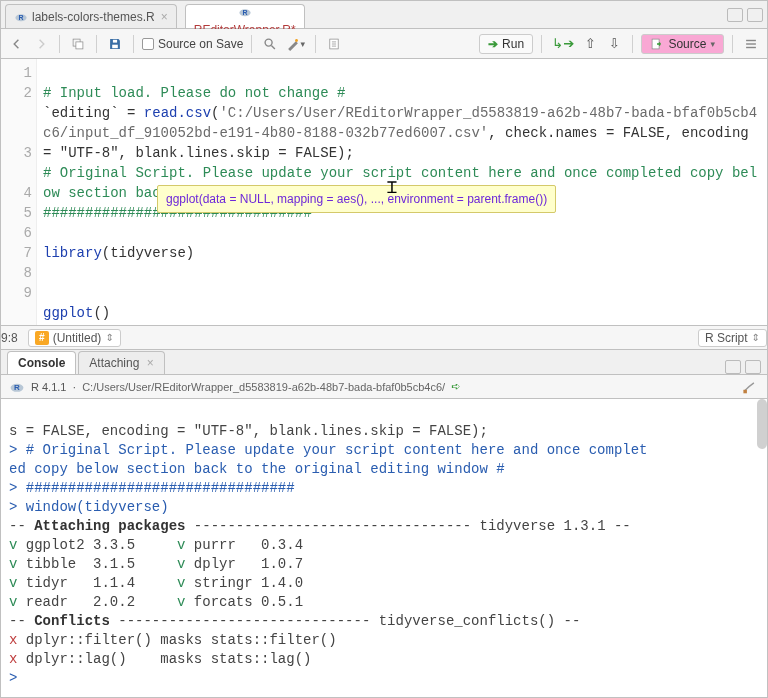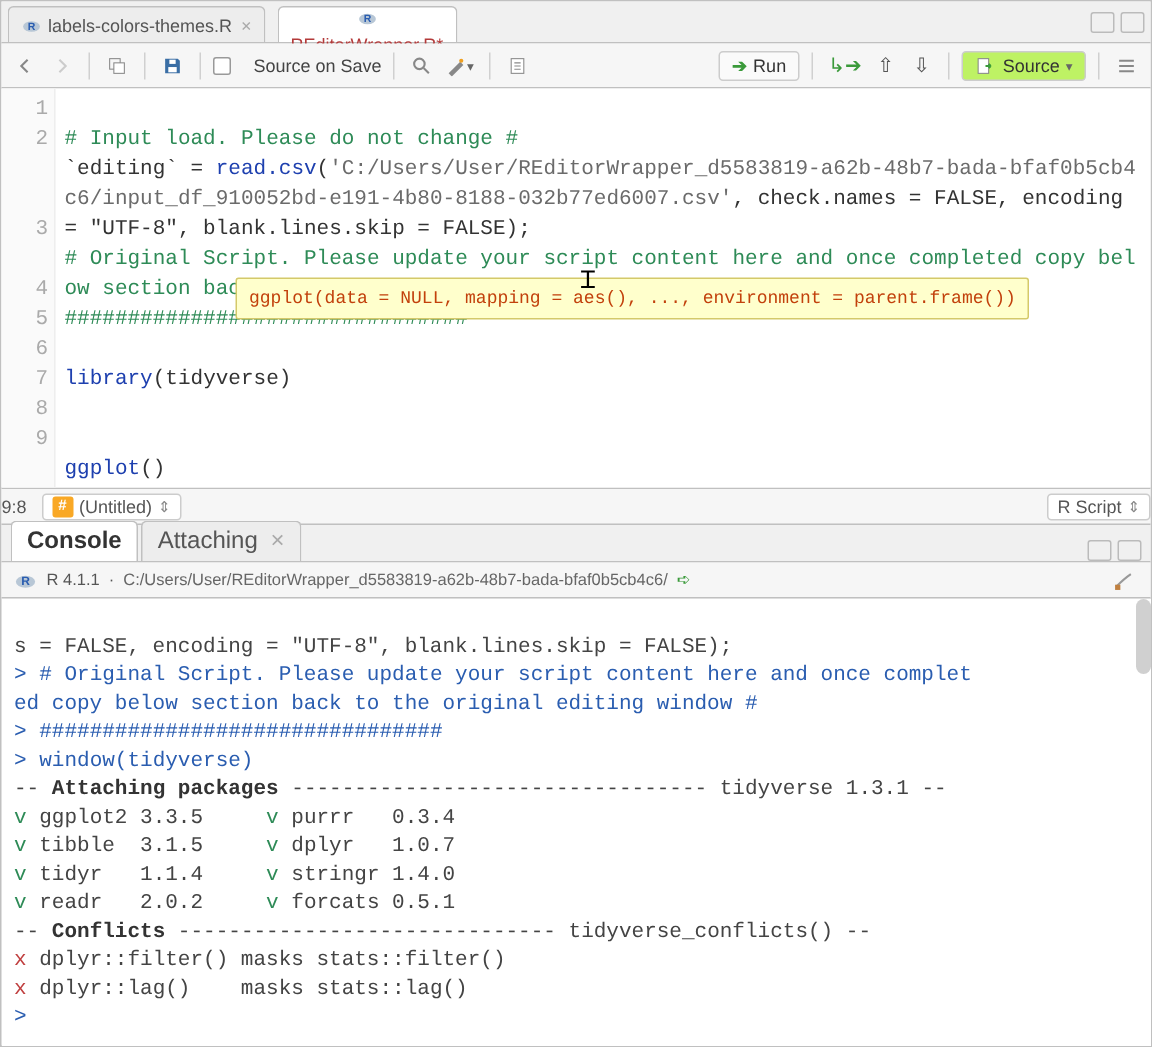--- a/index.html
+++ b/index.html
@@ -28,41 +28,41 @@
   .tab{display:flex;align-items:center;gap:4px;height:24px;padding:0 8px;background:var(--tab-inactive);border:1px solid var(--border);border-bottom:none;border-radius:4px 4px 0 0;margin-right:8px;font-size:12px;color:#555;align-self:flex-end;cursor:pointer;}
   .tab.active{background:var(--tab-active);color:#333;flex-direction:column;}
   .tab .tabicon{width:14px;height:14px;display:inline-flex;align-items:center;justify-content:center;}
   .tab .close{color:#aaa;font-size:12px;margin-left:2px;}
   .spacer{flex:1;}
   .winbtns{display:flex;gap:4px;align-items:center;}
   .winbtn{width:16px;height:14px;border:1px solid #bbb;border-radius:2px;}
   .toolbar{display:flex;align-items:center;height:30px;background:var(--light);border-bottom:1px solid var(--border);padding:0 6px;gap:4px;}
   .tbtn{display:inline-flex;align-items:center;justify-content:center;min-width:20px;height:20px;border:none;background:transparent;color:#555;cursor:pointer;border-radius:3px;padding:0 2px;}
   .sep{width:1px;height:18px;background:#d0d0d0;margin:0 4px;}
-  .chkrow{display:flex;align-items:center;gap:15px;color:#444;font-size:12px;}
+  .chkrow{display:flex;align-items:center;gap:4px;color:#444;font-size:12px;}
   .chkbox{width:12px;height:12px;border:1px solid #999;border-radius:2px;background:#fff;}
   .runbtn{display:flex;align-items:center;gap:4px;padding:2px 8px;border:1px solid #ccc;border-radius:3px;background:#fafafa;cursor:pointer;}
   .runbtn .arrow{color:#3a9a3a;font-weight:bold;}
-  .srcbtn{display:flex;align-items:center;gap:4px;padding:2px 8px;border:1px solid #ccc;border-radius:3px;background:#bef264;cursor:pointer;}
+  .srcbtn{display:flex;align-items:center;gap:4px;padding:2px 8px;border:1px solid #ccc;border-radius:3px;background:#f9a8d4;cursor:pointer;}
   .dropdown-caret{font-size:9px;color:#666;}
   .editor{flex:1;display:flex;flex-direction:column;min-height:0;}
   .code-area{flex:1;display:flex;min-height:0;background:#fff;position:relative;overflow:hidden;}
   .gutter{width:36px;background:#fafafa;border-right:1px solid #eee;text-align:right;padding:4px 4px;font-family:Consolas,'Courier New',monospace;font-size:14px;color:#aaa;line-height:20px;}
   .gutter .ln{height:20px;}
   .codetxt{flex:1;padding:4px 6px;font-family:Consolas,'Courier New',monospace;font-size:14px;line-height:20px;white-space:pre-wrap;word-break:break-all;position:relative;}
   .codetxt span.fn{color:var(--fn);}
   .codetxt span.cm{color:var(--comment);}
   .codetxt span.str{color:#6b6b6b;}
-  .tooltip{position:absolute;left:120px;top:126px;background:var(--tooltip-bg);border:1px solid var(--tooltip-border);padding:3px 8px;font-family:Liberation Mono, monospace;font-size:12px;color:#c2410c;border-radius:2px;white-space:nowrap;}
+  .tooltip{position:absolute;left:120px;top:126px;background:var(--tooltip-bg);border:1px solid var(--tooltip-border);padding:3px 8px;font-family:Liberation Sans, sans-serif;font-size:12px;color:#6d28d9;border-radius:2px;white-space:nowrap;}
   .textcursor{position:absolute;left:350px;top:119px;color:#000;font-family:serif;font-size:16px;}
   .statusbar{height:24px;background:var(--light);border-top:1px solid var(--border);display:flex;align-items:center;padding:0 0;font-size:12px;color:#555;}
   .statusbar .popup{display:flex;align-items:center;gap:4px;border:1px solid #ccc;padding:1px 6px;border-radius:3px;background:#fff;}
   .statusbar .popicon{width:14px;height:14px;background:#f9a825;border-radius:2px;display:inline-flex;align-items:center;justify-content:center;color:#fff;font-size:10px;font-weight:bold;}
   .consoletabs{display:flex;align-items:flex-end;height:26px;background:var(--panel);border-top:1px solid var(--border);border-bottom:1px solid var(--border);padding:0 6px;}
-  .ctab{padding:4px 10px;background:var(--tab-inactive);border:1px solid var(--border);border-bottom:none;border-radius:4px 4px 0 0;font-size:16px;margin-right:2px;color:#555;cursor:pointer;}
+  .ctab{padding:4px 10px;background:var(--tab-inactive);border:1px solid var(--border);border-bottom:none;border-radius:4px 4px 0 0;font-size:12px;margin-right:2px;color:#555;cursor:pointer;}
   .ctab.active{background:#fff;color:#333;font-weight:600;}
   .ctab .close{color:#aaa;margin-left:4px;}
   .consoleinfo{display:flex;align-items:center;height:24px;background:var(--light);border-bottom:1px solid var(--border);padding:0 8px;gap:6px;font-size:11px;color:#555;}
   .rlogo{width:16px;height:16px;display:inline-flex;align-items:center;justify-content:center;}
   .console-out{flex:1;overflow:auto;padding:4px 8px;font-family:Consolas,'Courier New',monospace;font-size:14px;line-height:19px;white-space:pre;color:#444;background:#fff;min-height:0;position:relative;}
   .console-out .p{color:#2a5db0;}
   .console-out .cm{color:#2a5db0;}
   .console-out .v{color:var(--check);}
   .console-out .x{color:var(--err);}
   .console-out .hdr{font-weight:600;color:#333;}

